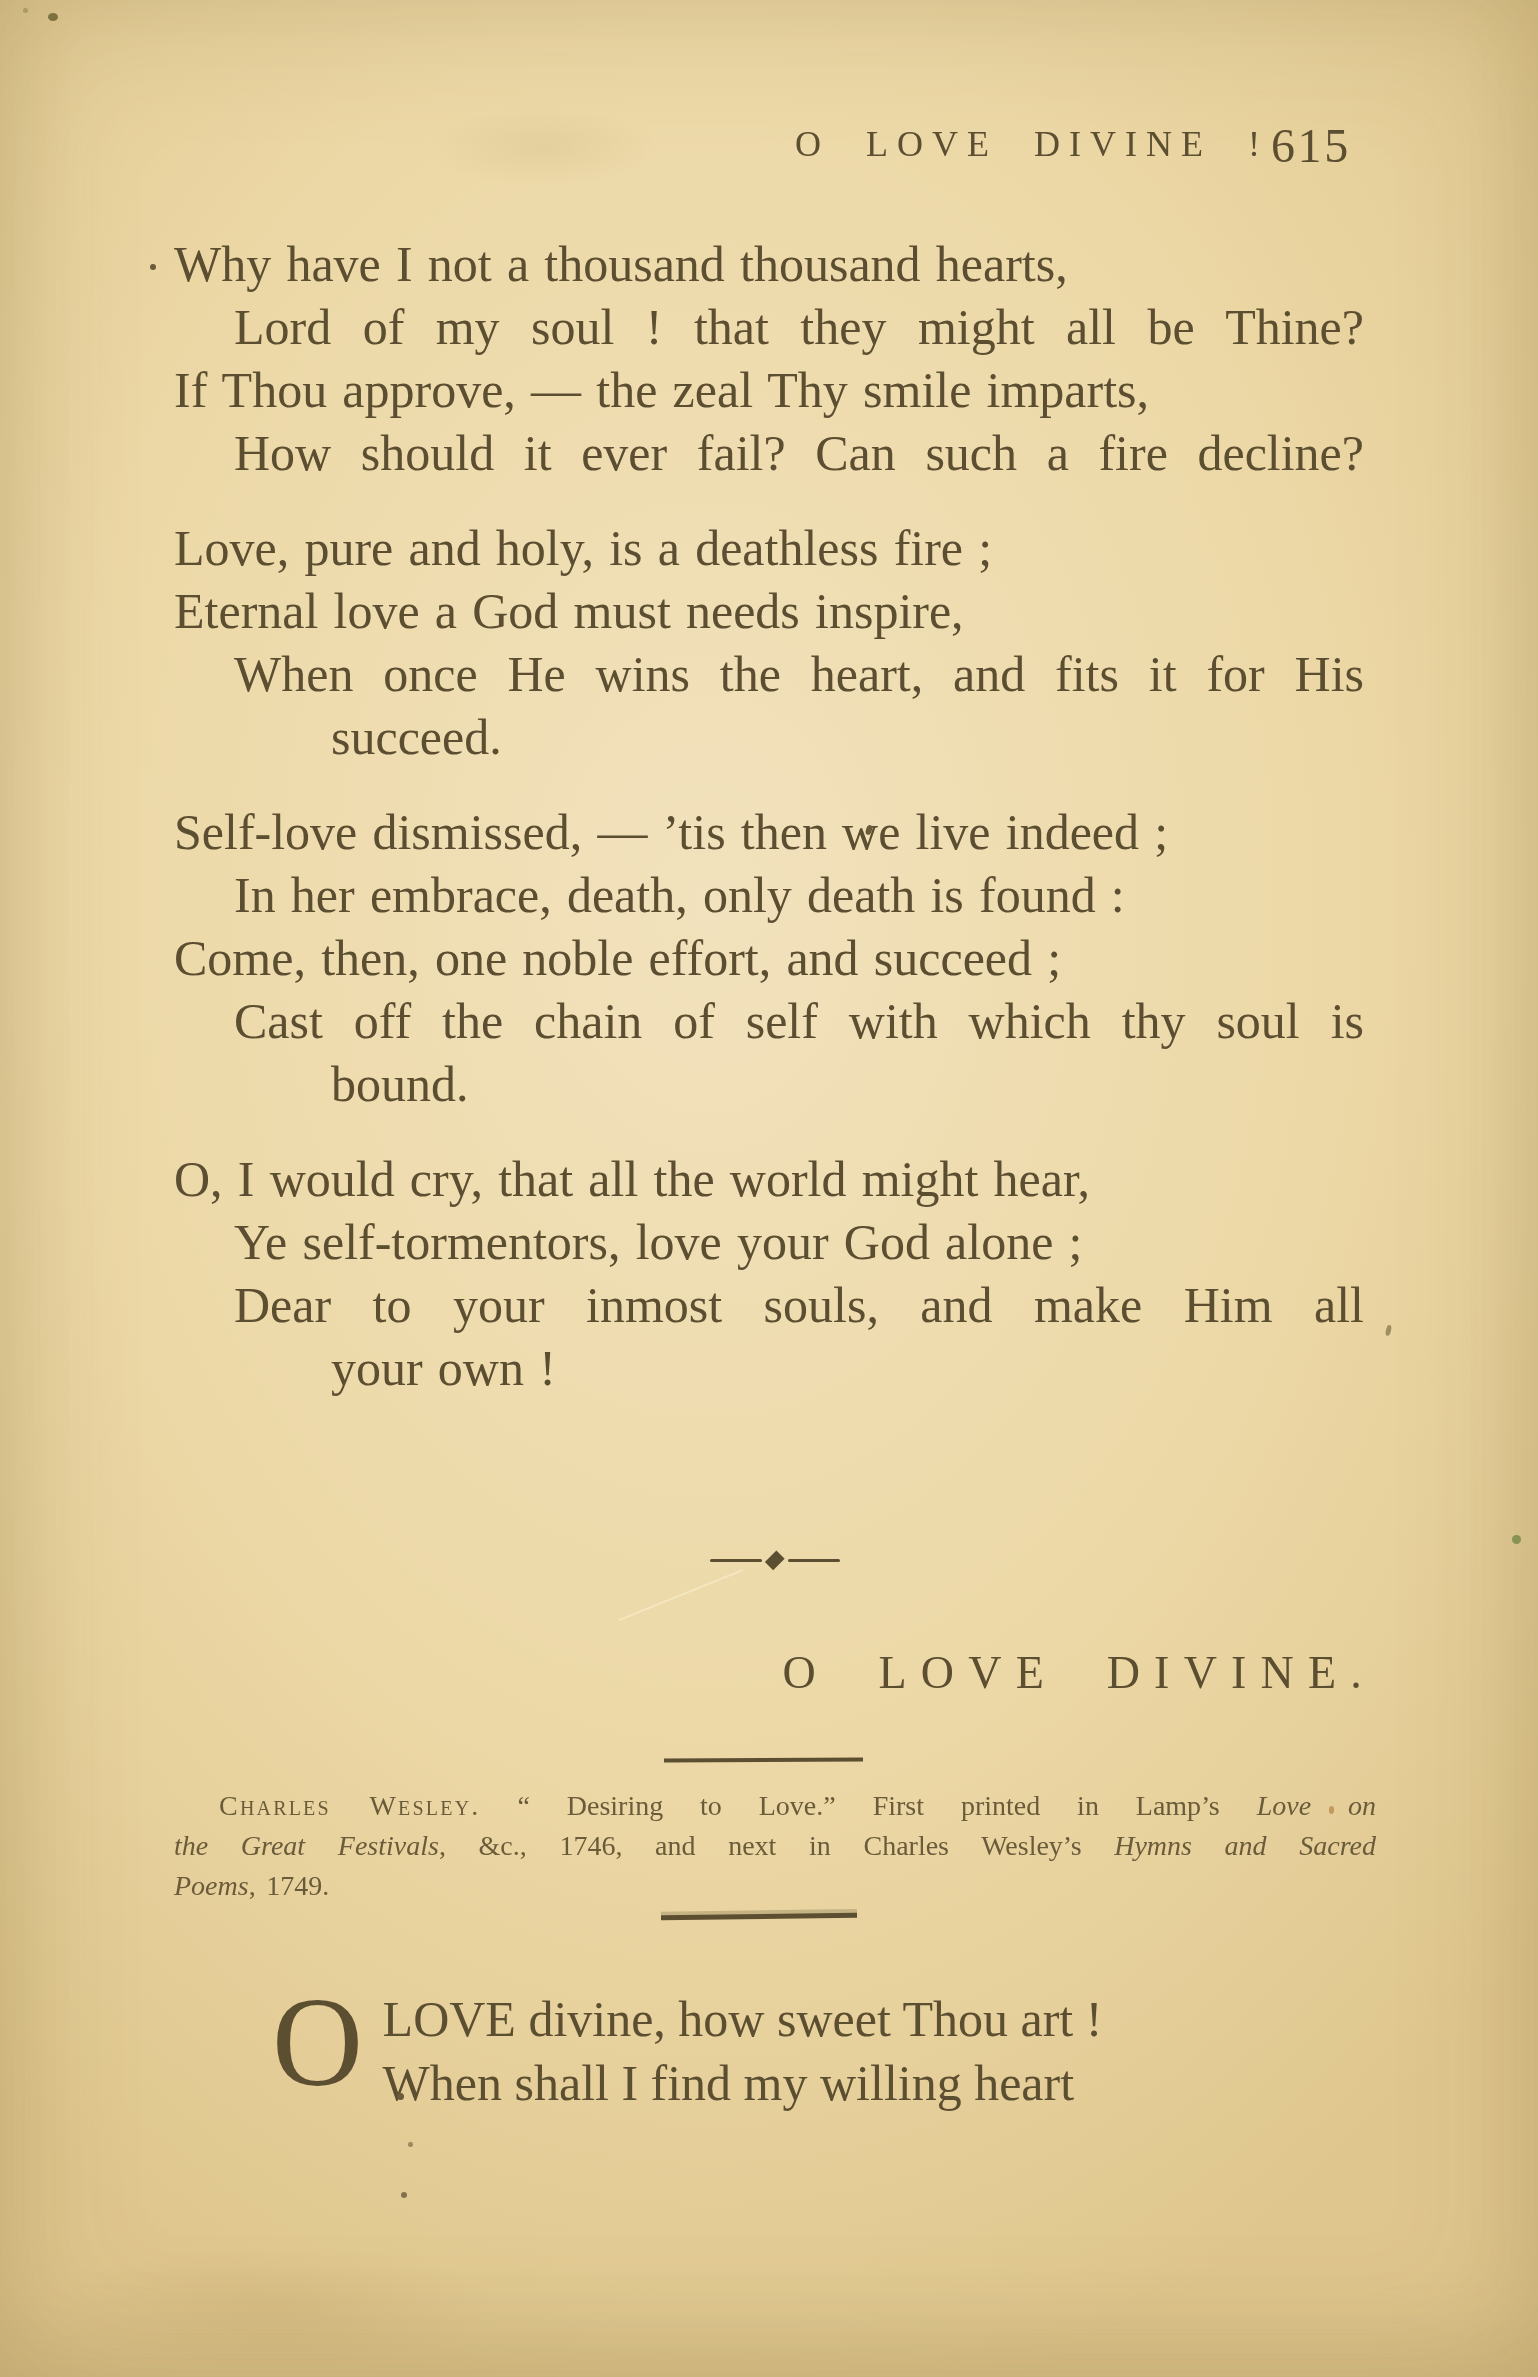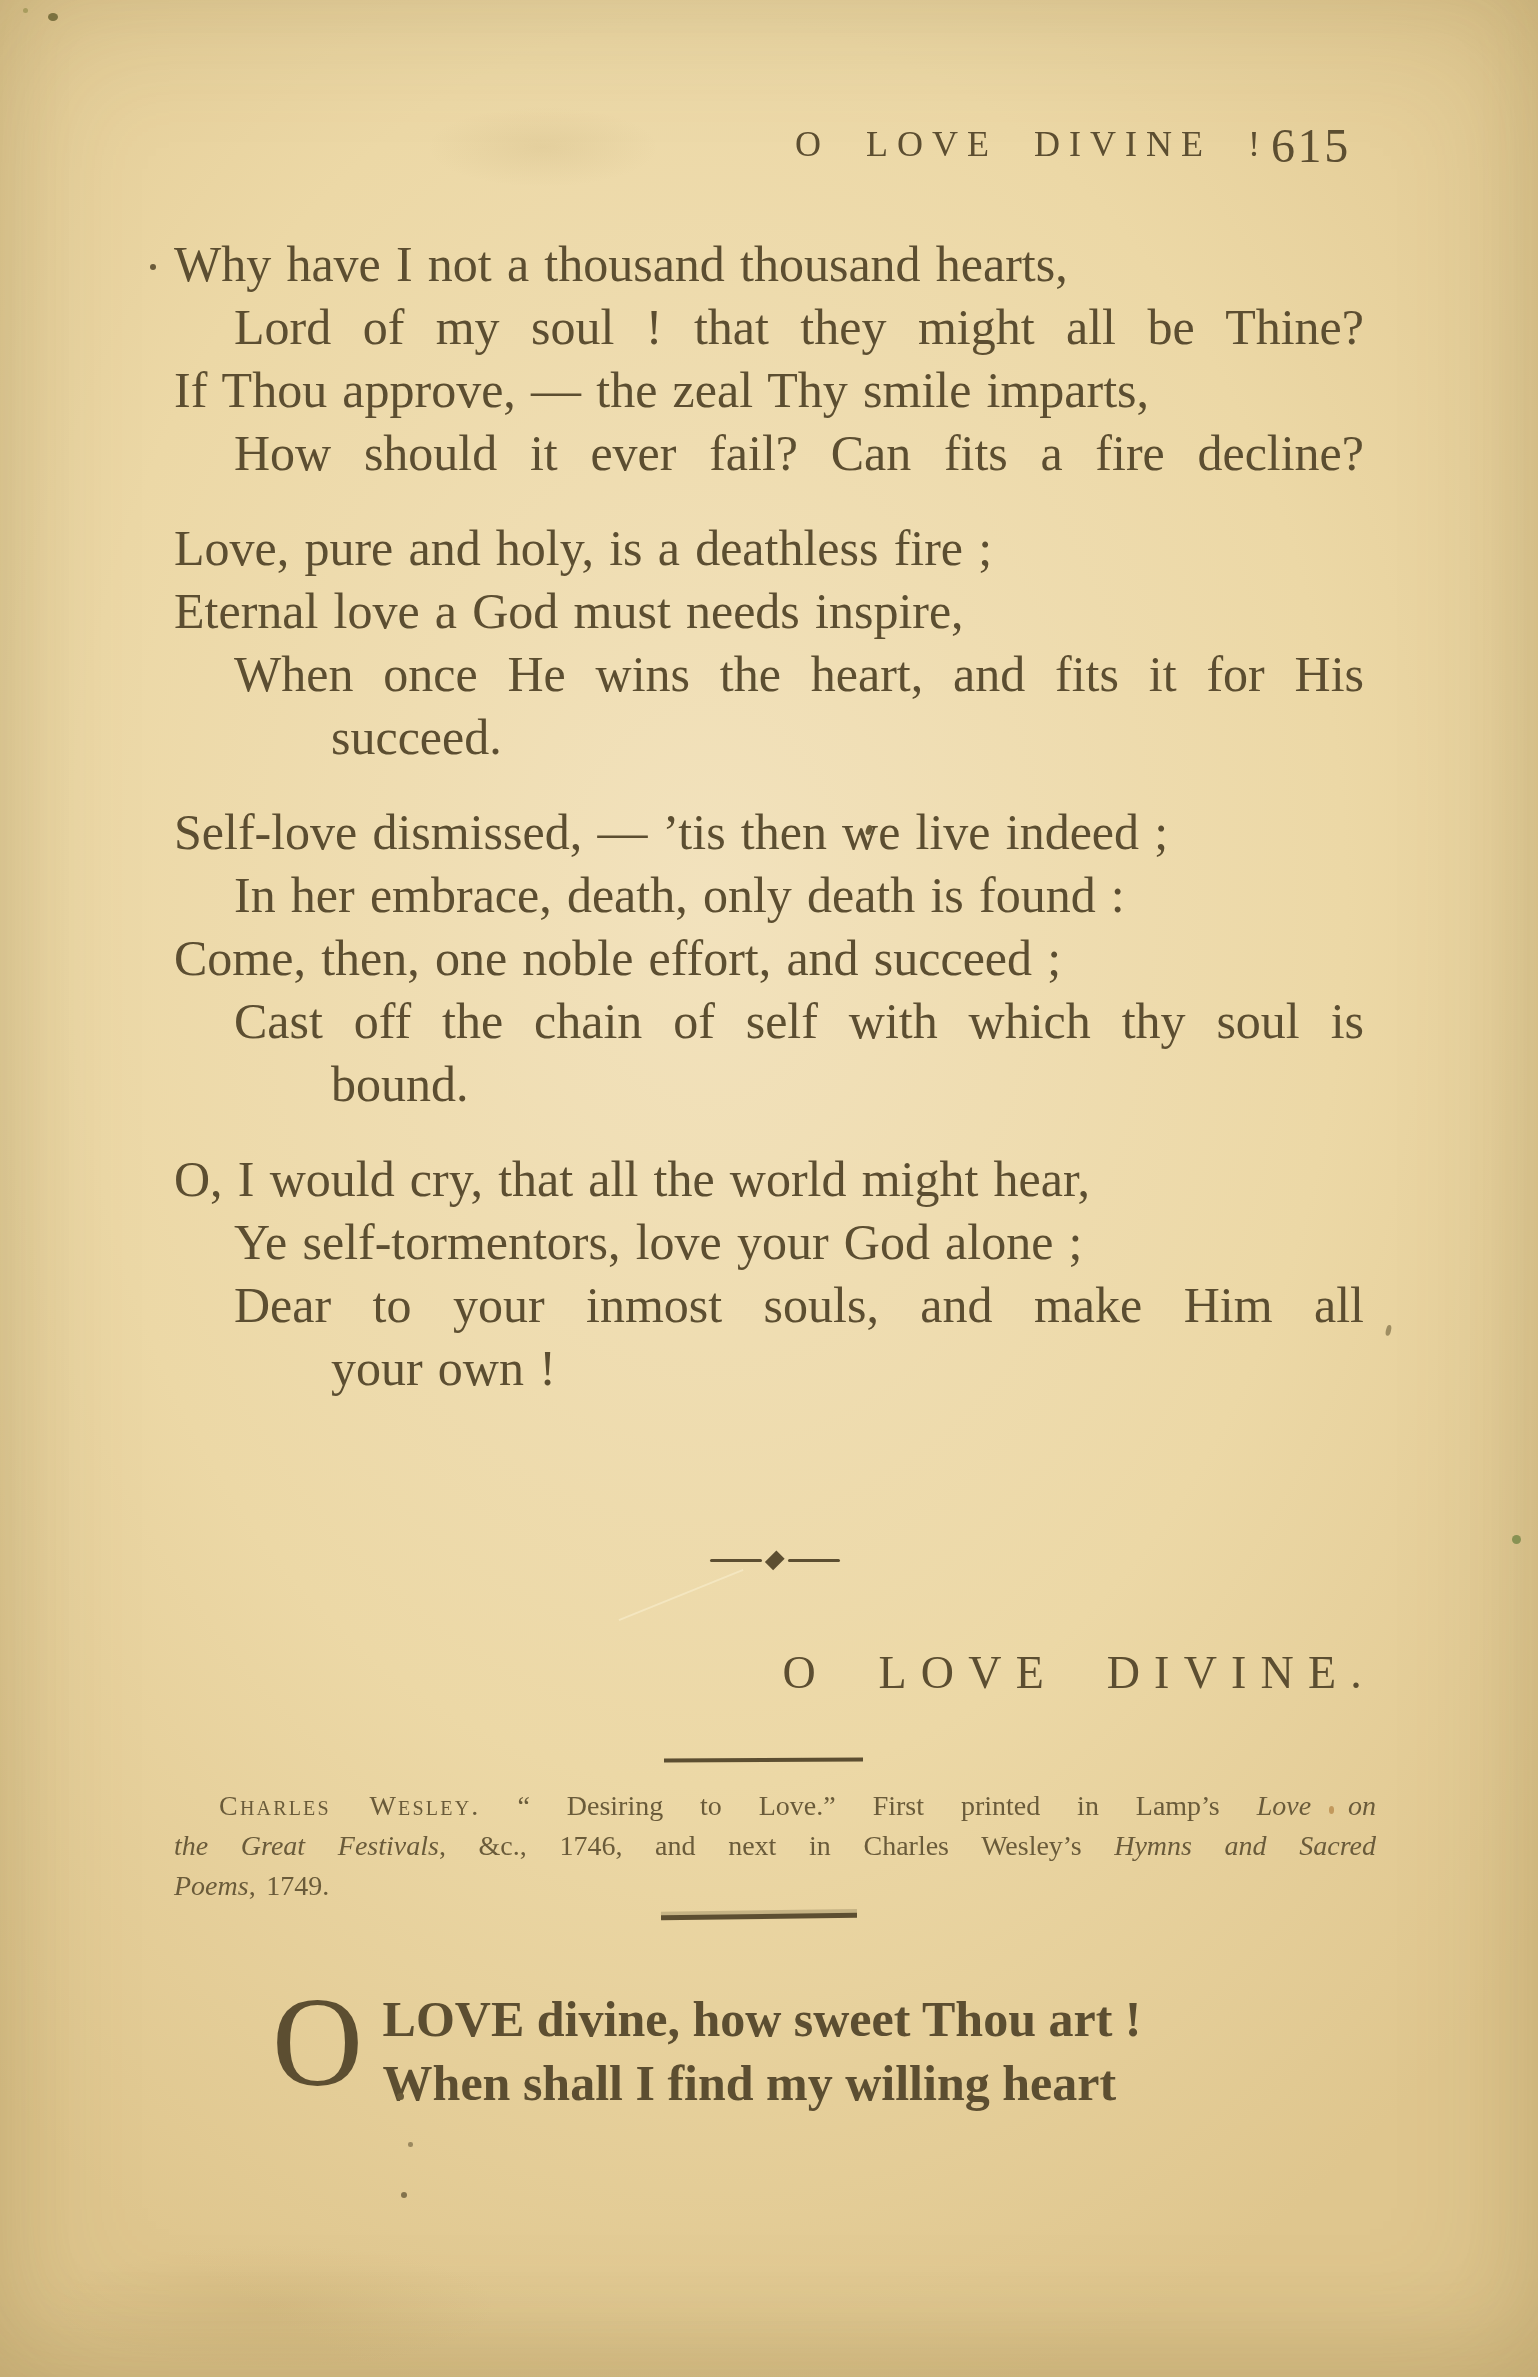--- a/index.html
+++ b/index.html
@@ -68,21 +68,21 @@
   .attr-line.first { text-indent: 45px; }
   .seg-smallcaps { font-variant: small-caps; letter-spacing: 2.2px; }
   .seg-italic { font-style: italic; }
 
   
   .hymn { position: absolute; left: 272px; top: 1987px; display: flex; align-items: flex-start; }
   .drop-cap {
     font-size: 126px; line-height: 107px; margin-right: 19.6px; margin-top: 1.8px;
     color: var(--ink);
   }
-  .hymn-lines { font-size: 50px; line-height: 64px; color: var(--ink); white-space: nowrap; font-weight: bold; }
+  .hymn-lines { font-size: 50px; line-height: 64px; color: var(--ink); white-space: nowrap; }
 
   
   .speck { position: absolute; border-radius: 50%; background: var(--ink-soft); pointer-events: none; }
   .speck.s-a { left: 48px;  top: 12.5px;   width: 9.8px; height: 8px;  background: #7c7240; }
   .speck.s-b { left: 23px;  top: 8px;    width: 5.3px;  height: 5.3px;  background: #97904f; opacity:.7; }
   .speck.s-c { left: 866px; top: 825px;  width: 6.2px;  height: 9.8px; background: #6b5c39; transform: rotate(20deg); }
   .speck.s-d { left: 1386px;top: 1325px; width: 5.3px;  height: 10.7px; background: #8c7c52; transform: rotate(14deg); opacity:.8; }
   .speck.s-e { left: 1512px;top: 1535px; width: 9px; height: 9px; background: var(--speck-green); opacity:.85; }
   .speck.s-f { left: 150px; top: 264px;  width: 6.2px;  height: 6.2px; }
   .speck.s-g { left: 397px; top: 2093px; width: 7.1px;  height: 7.1px; }
@@ -111,21 +111,21 @@
 <div class="page-block running-header">
   <div class="running-title">O LOVE DIVINE !</div>
   <div class="page-number">615</div>
 </div>
 
 <div class="page-block poem">
     <div class="stanza">
       <div class="poem-line indent-0">Why have I not a thousand thousand hearts,</div>
       <div class="poem-line indent-1 justified">Lord of my soul !  that they might all be Thine?</div>
       <div class="poem-line indent-0">If Thou approve, — the zeal Thy smile imparts,</div>
-      <div class="poem-line indent-1 justified">How should it ever fail?  Can fits a fire decline?</div>
+      <div class="poem-line indent-1 justified">How should it ever fail?  Can such a fire decline?</div>
     </div>
     <div class="stanza">
       <div class="poem-line indent-0">Love, pure and holy, is a deathless fire ;</div>
       <div class="poem-line indent-0">Eternal love a God must needs inspire,</div>
       <div class="poem-line indent-1 justified">When once He wins the heart, and fits it for His</div>
       <div class="poem-line indent-2">succeed.</div>
     </div>
     <div class="stanza">
       <div class="poem-line indent-0">Self-love dismissed, — ’tis then we live indeed ;</div>
       <div class="poem-line indent-1">In her embrace, death, only death is found :</div>

